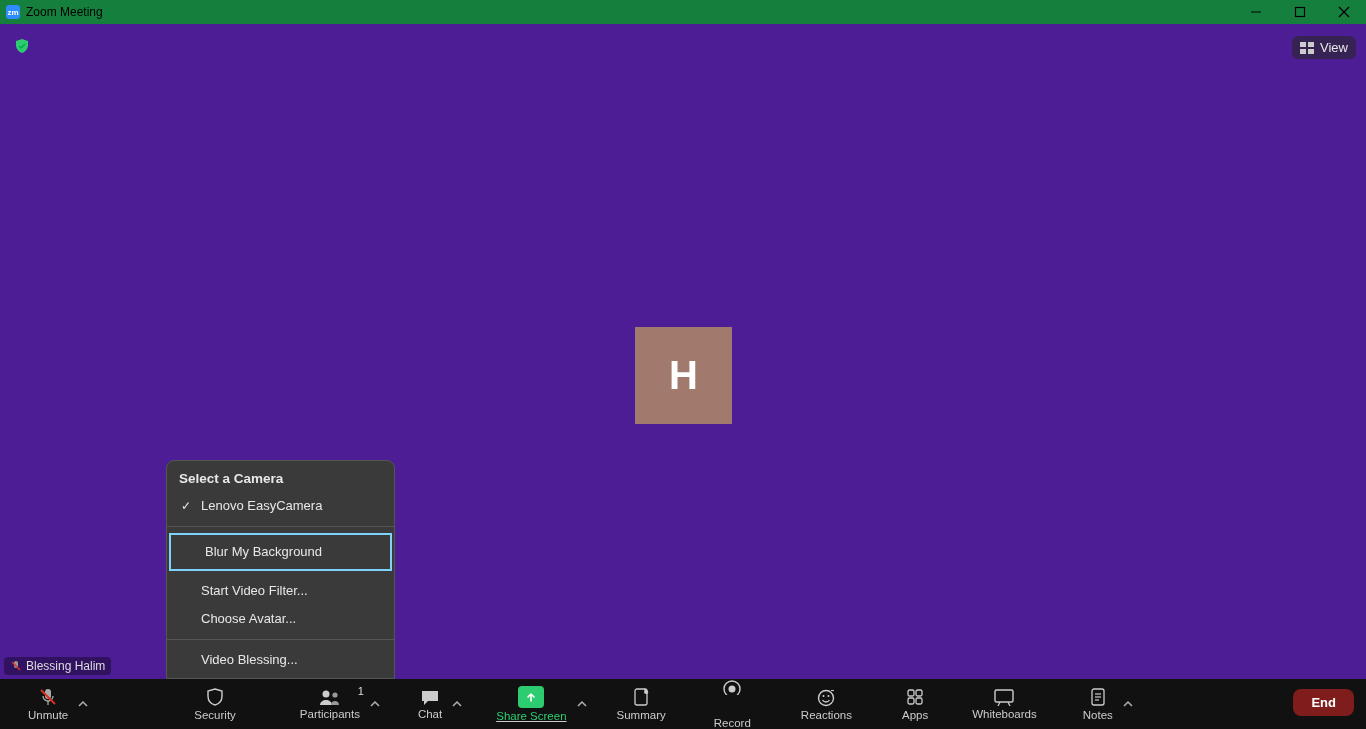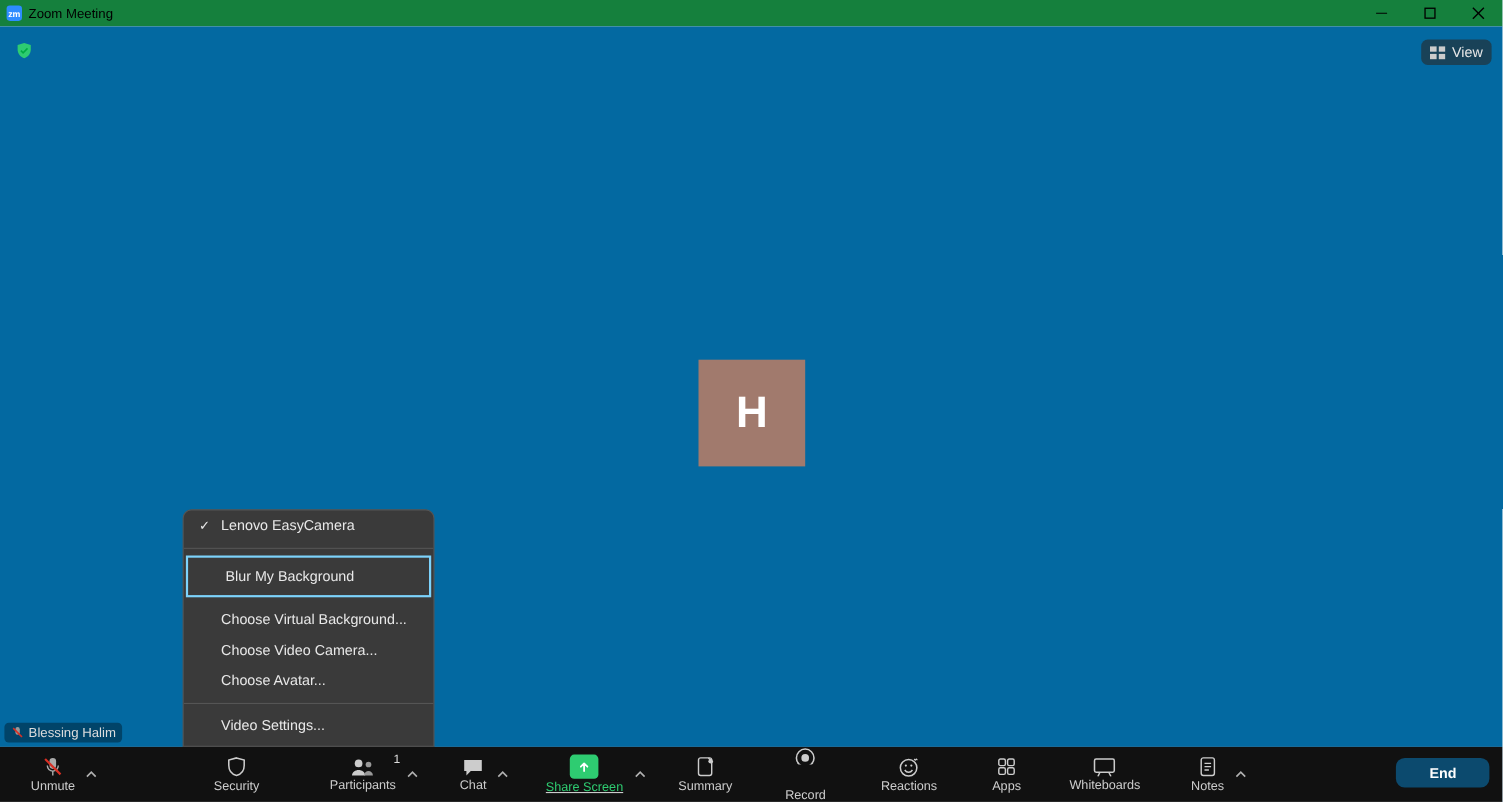--- a/index.html
+++ b/index.html
@@ -11,21 +11,21 @@
   .titlebar .logo {
     width: 14px; height: 14px; background: #2d8cff; border-radius: 3px;
     display: inline-flex; align-items: center; justify-content: center;
     color: #fff; font-size: 8px; font-weight: bold; margin-right: 6px;
   }
   .win-controls { position: absolute; right: 0; top: 0; display: flex; }
   .win-btn { width: 44px; height: 24px; display: flex; align-items: center; justify-content: center; }
   .win-btn svg { display: block; }
 
   .meeting-area {
-    position: relative; width: 100%; height: 655px; background: #0369a1; padding-left: 16px;
+    position: relative; width: 100%; height: 655px; background: #4c1d95; padding-left: 16px;
   }
   .encrypt-badge {
     position: absolute; top: 14px; left: 14px;
   }
   .view-btn {
     position: absolute; top: 12px; right: 10px;
     display: flex; align-items: center; gap: 6px;
     color: #e8e8e8; font-size: 13px; padding: 4px 8px; border-radius: 6px;
     background: rgba(40,40,40,0.6);
   }
@@ -79,22 +79,22 @@
   .chevron.active { background: #444; border-radius: 6px; width: 20px; height: 30px; }
   .count-badge { position: absolute; top: 6px; right: 8px; font-size: 11px; color: #ddd; }
 
   .share-icon-box {
     width: 26px; height: 22px; background: #2ecc71; border-radius: 4px;
     display: flex; align-items: center; justify-content: center;
   }
 
   .end-btn {
     position: absolute; right: 12px; top: 10px;
-    background: #0c4a6e; color: #fff; font-size: 13px; font-weight: 600;
-    padding: 6px 30px; border-radius: 8px;
+    background: #7f1d1d; color: #fff; font-size: 13px; font-weight: 600;
+    padding: 6px 18px; border-radius: 8px;
   }
 </style>
 </head>
 <body>
 
 <div class="titlebar">
   <span class="logo">zm</span>
   <span>Zoom Meeting</span>
   <div class="win-controls">
     <div class="win-btn">
@@ -139,39 +139,37 @@
 
   <div class="name-tag">
     <svg width="12" height="12">
         <path d="M6 1a2 2 0 0 1 2 2v3a2 2 0 0 1-4 0V3a2 2 0 0 1 2-2z" fill="#999"></path>
         <line x1="2" y1="2" x2="10" y2="10" stroke="#d93025" stroke-width="1.5"></line>
       </svg>
     <span>Blessing Halim</span>
   </div>
 
   <div class="video-menu">
+    <div class="section-title">Select a Camera</div>
     <div class="item checked">
       <span>Lenovo EasyCamera</span>
     </div>
     <div class="sep"></div>
     <div class="item highlight">
       <span>Blur My Background</span>
     </div>
     <div class="item">
-      <span>Choose Virtual Background...</span>
-    </div>
-    <div class="item">
-      <span>Choose Video Camera...</span>
+      <span>Start Video Filter...</span>
     </div>
     <div class="item">
       <span>Choose Avatar...</span>
     </div>
     <div class="sep"></div>
     <div class="item">
-      <span>Video Settings...</span>
+      <span>Video Blessing...</span>
     </div>
   </div>
 </div>
 
 <div class="toolbar">
 
   <div class="tool-group">
     <div class="tool">
       <svg width="20" height="20">
           <path d="M10 2a3 3 0 0 1 3 3v4a3 3 0 0 1-6 0V5a3 3 0 0 1 3-3z" fill="#aaa"></path>

